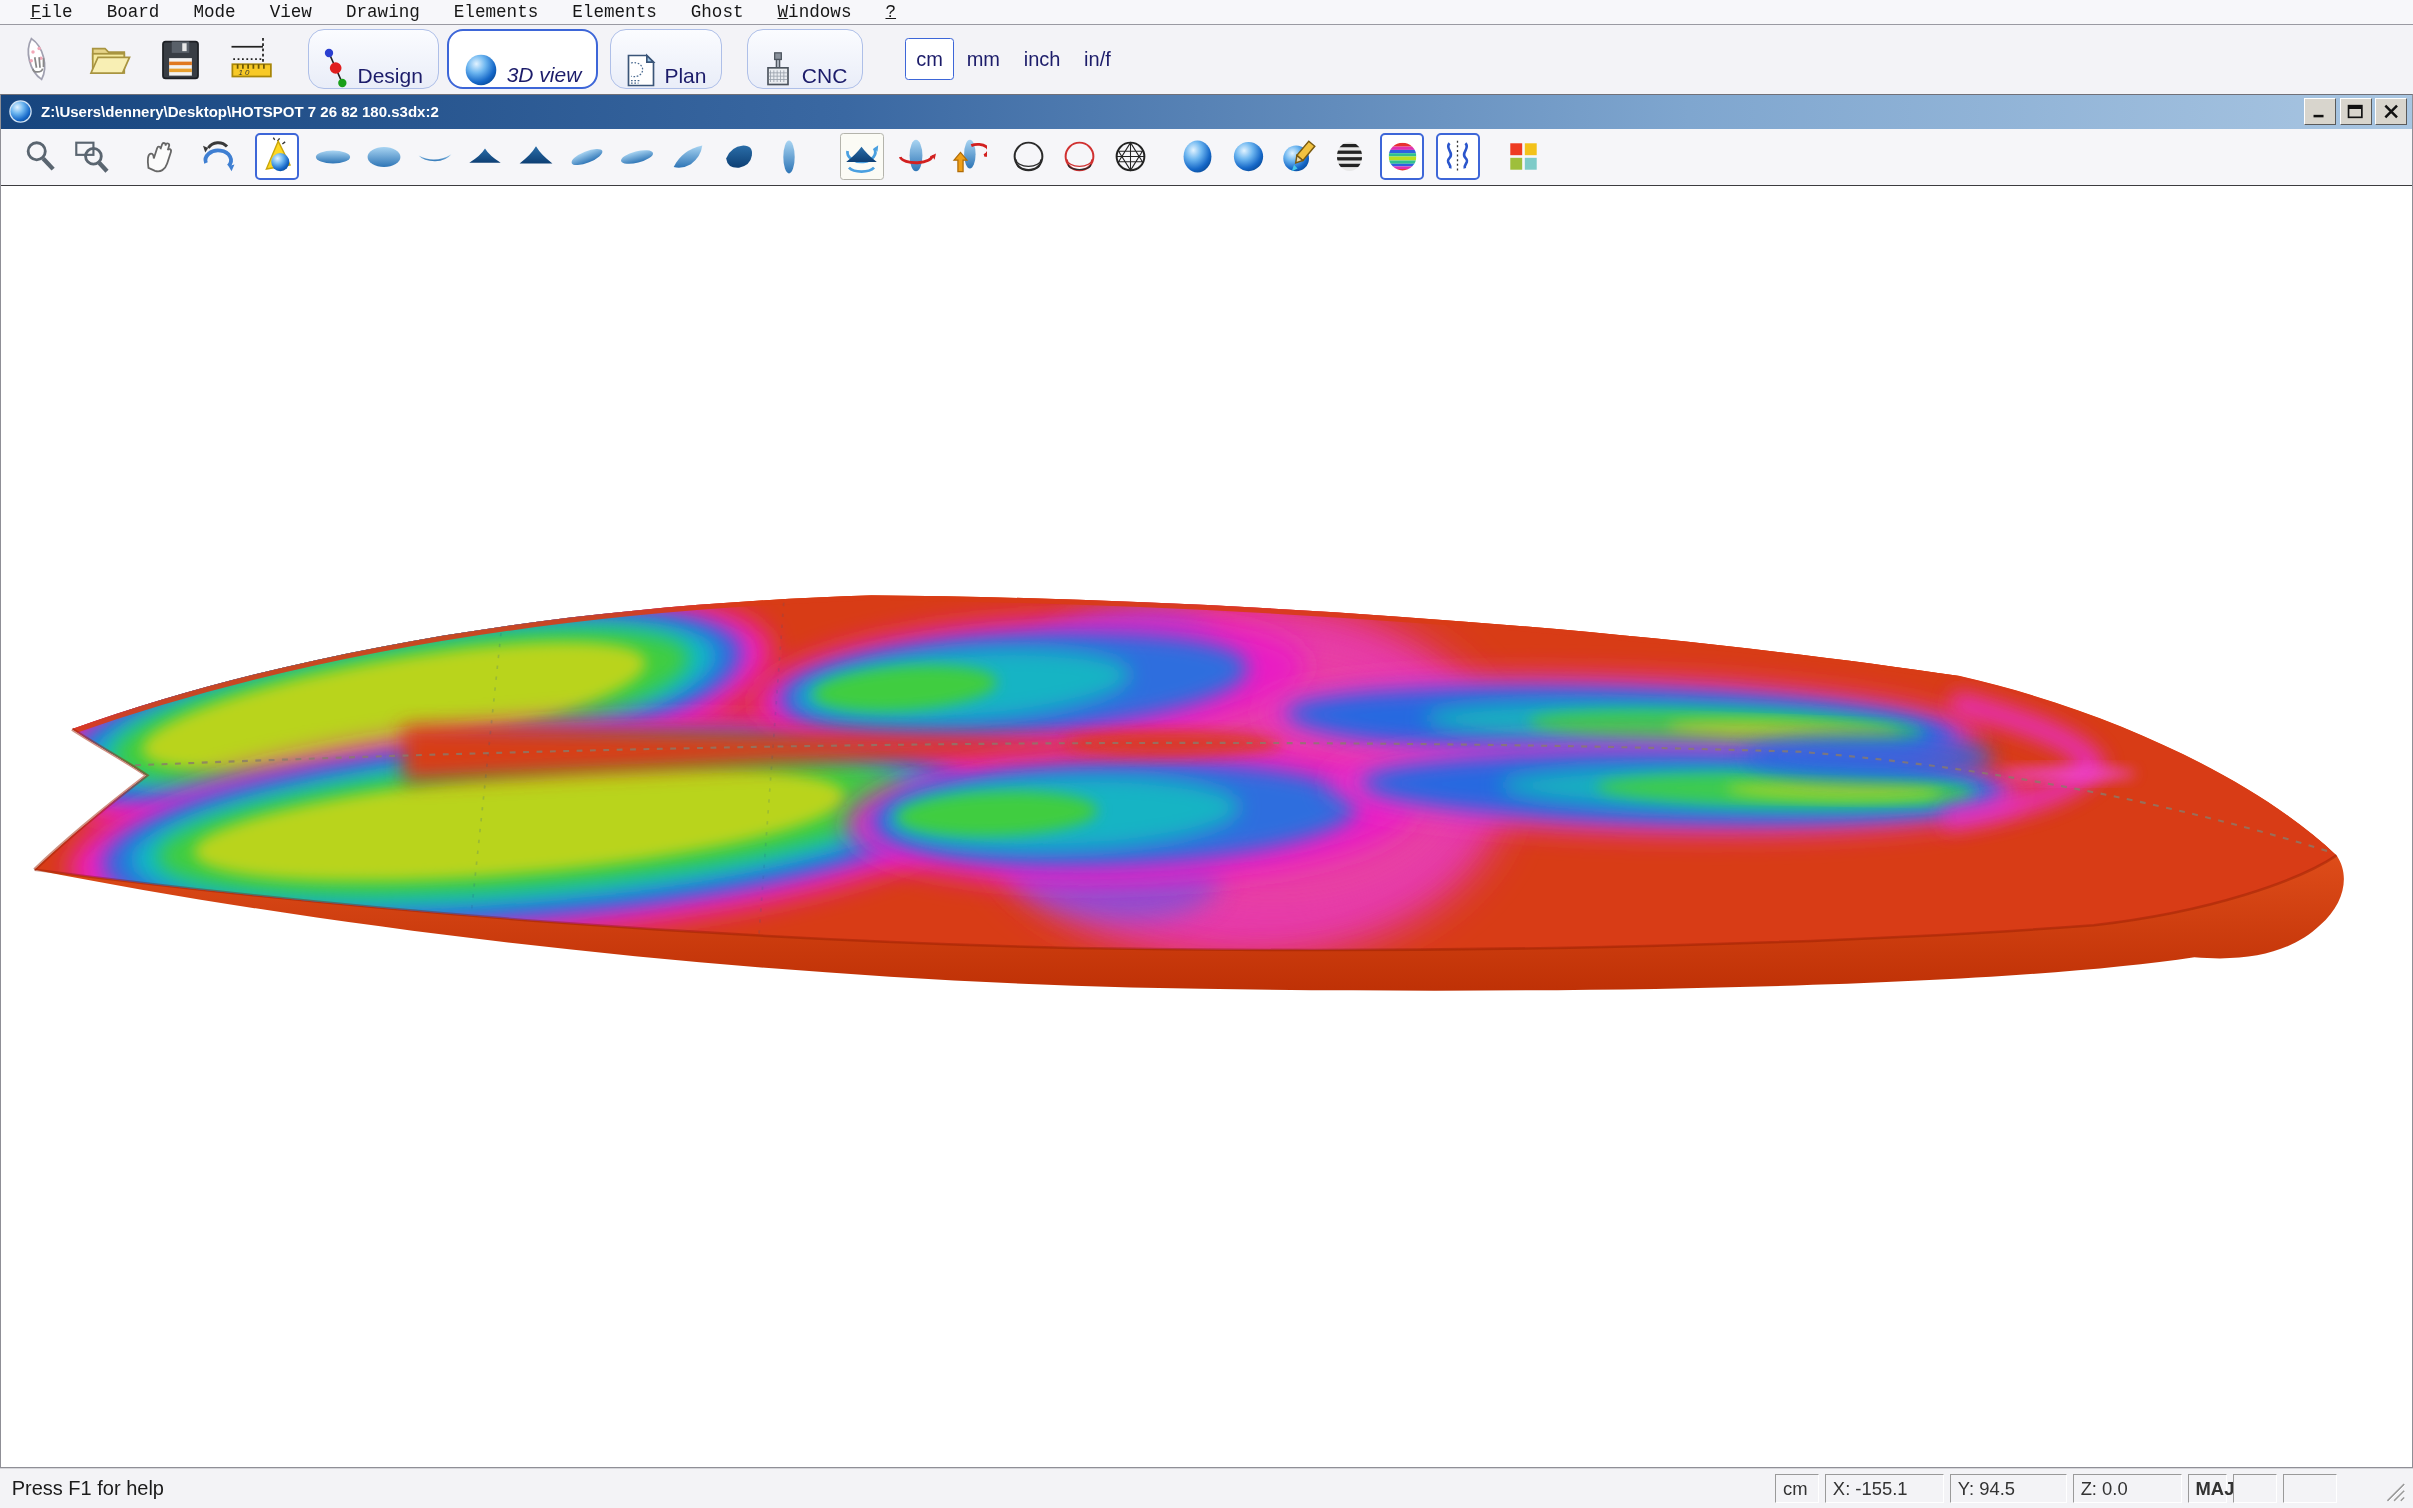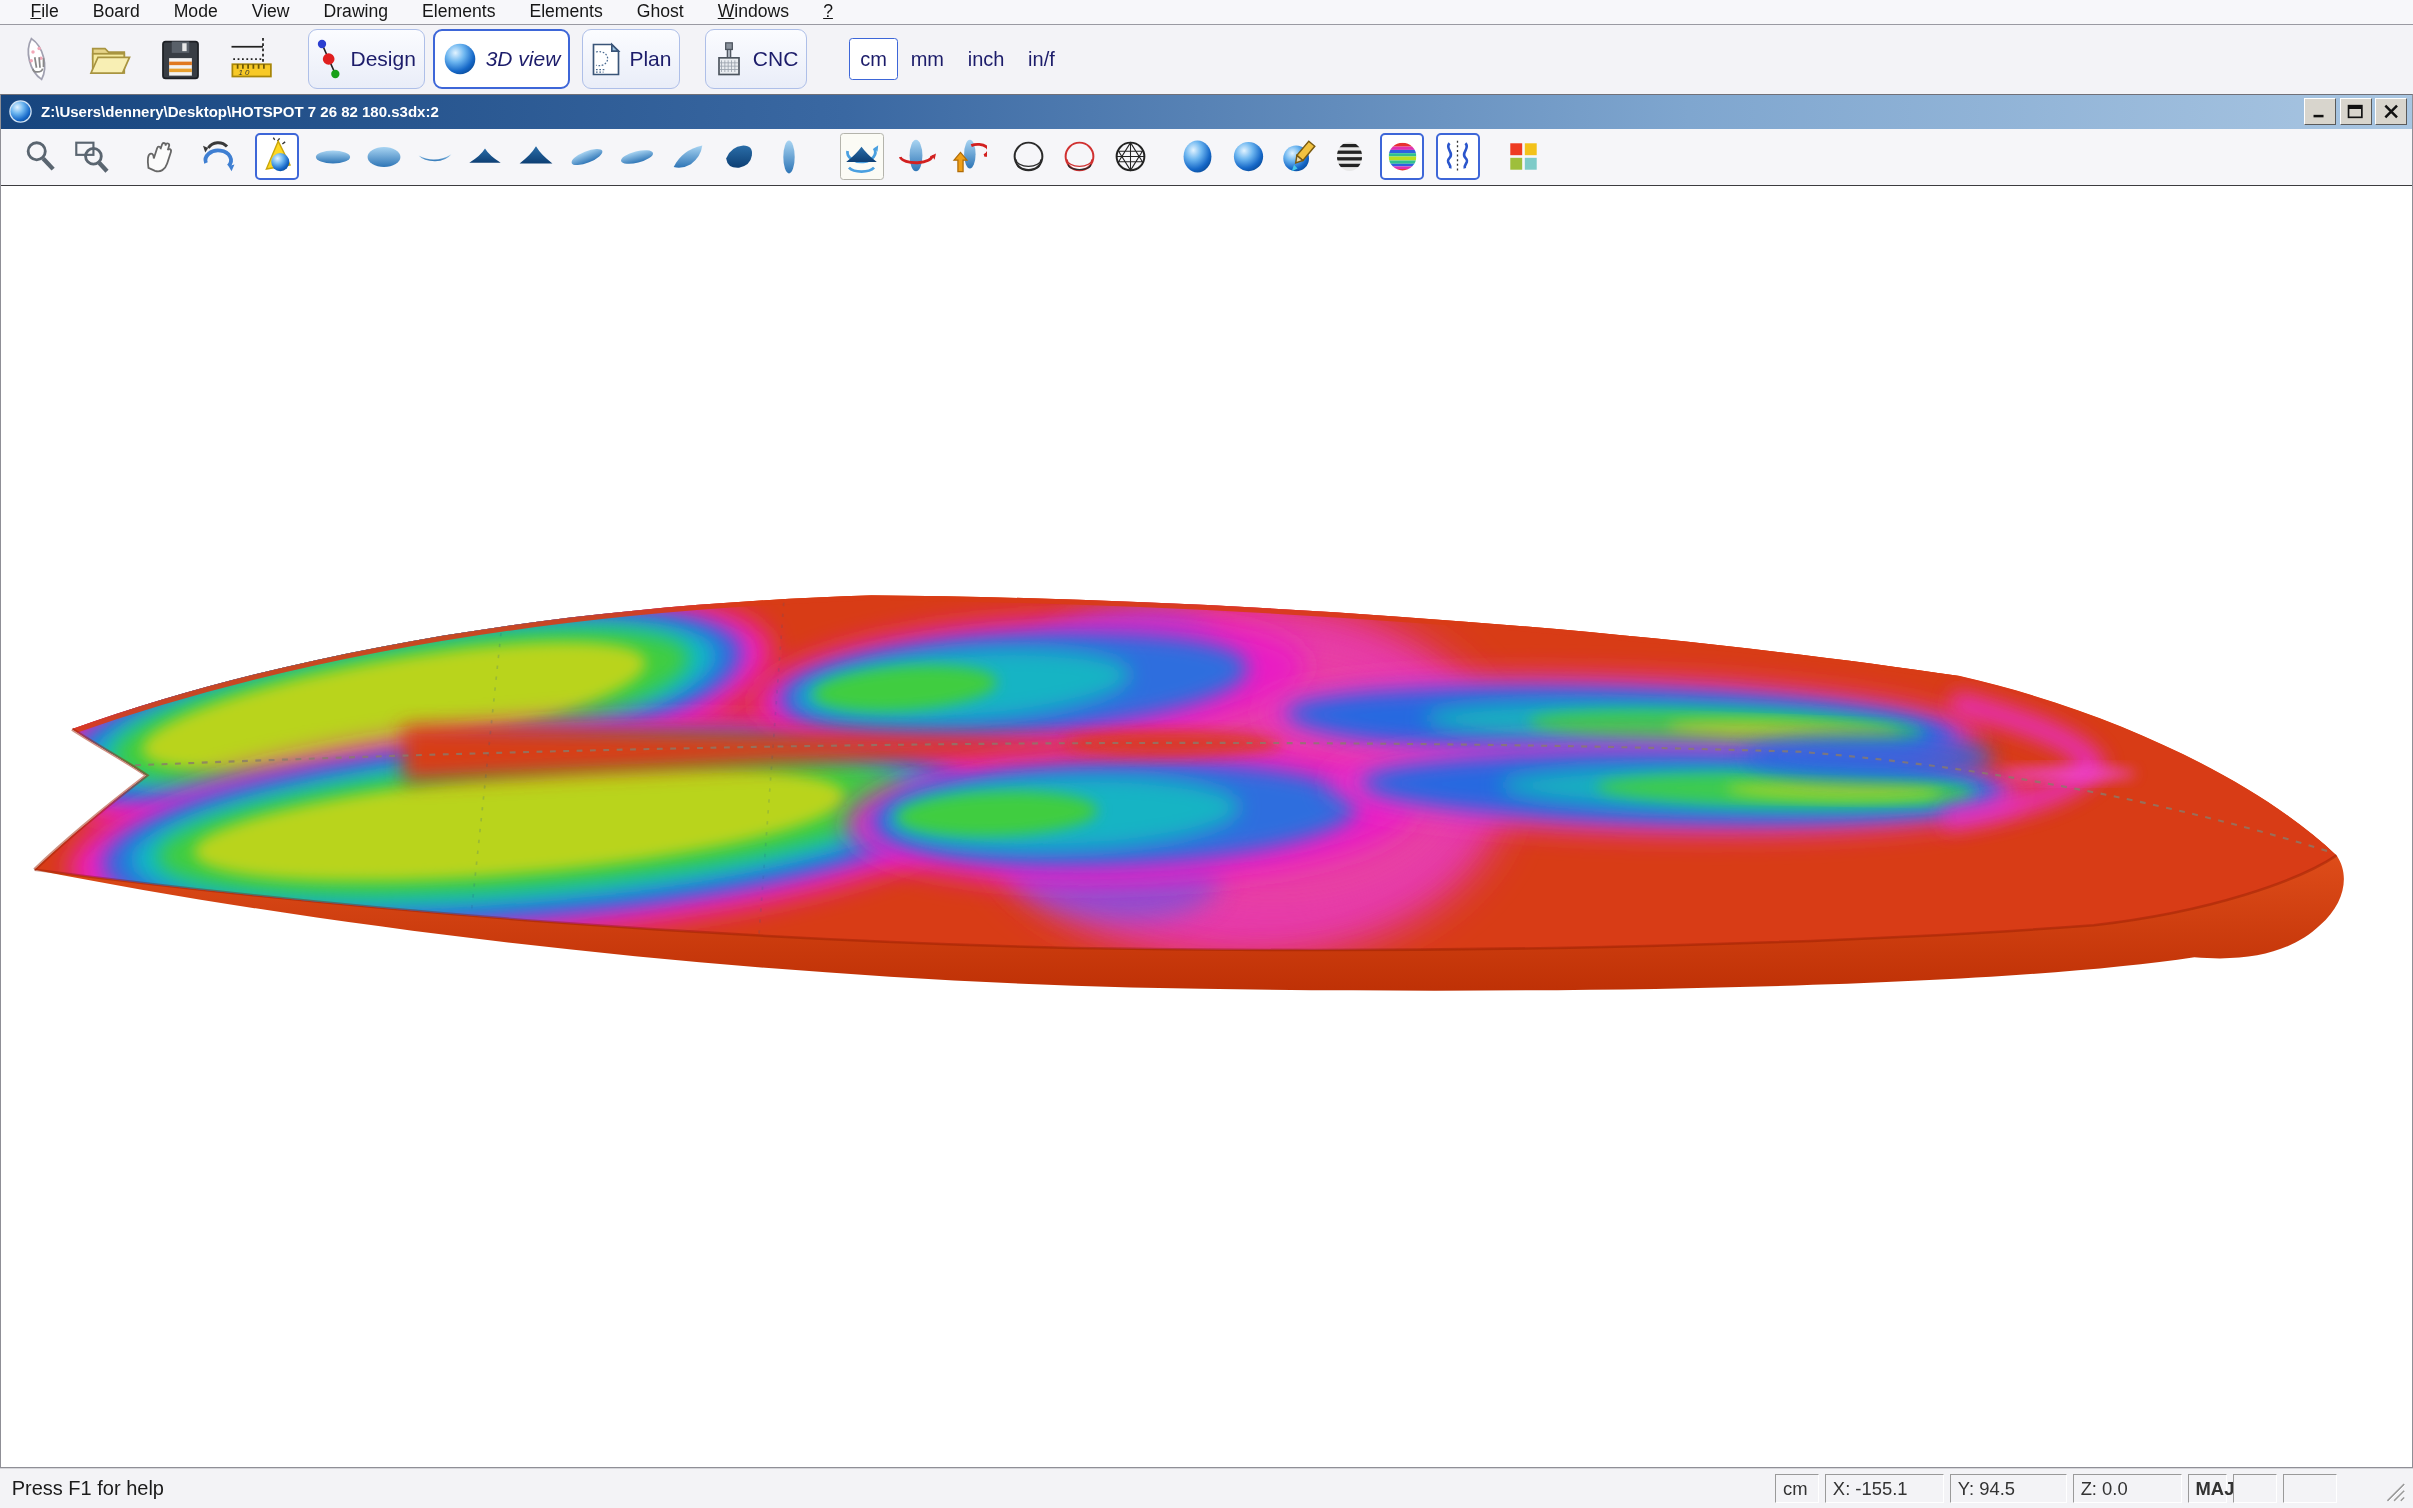--- a/index.html
+++ b/index.html
@@ -2,32 +2,32 @@
 <html style="font-size:13.4px"><head>
 <meta charset="utf-8">
 <style>
   * { margin:0; padding:0; box-sizing:border-box; }
   html,body { width:2413px; height:1508px; overflow:hidden;
     font-family:"Liberation Sans", sans-serif; background:#f2f2f5; }
   .app { width:2413px; height:1508px; display:flex; flex-direction:column; }
 
   
   .menubar { height:23.5px; display:flex; align-items:center; padding-left:13.4px;
-    background:#f7f7fa; }
+    background:#f7f7fa;font-family:Liberation Mono, monospace; }
   .menu-item { font-size:17.6px; color:#161616; padding:0 17px; cursor:default; white-space:nowrap; }
   .menu-item u { text-decoration:underline; }
 
   
   .toolbar1 { height:70px; background:#f3f3f7; border-top:1.7px solid #9a9aa2;
     display:flex; align-items:center; padding-left:11.7px; }
   .tb1-icon { width:50px; height:54px; margin-right:22px; display:flex;
     align-items:center; justify-content:center;font-style:italic; }
-  .mode-btn { height:60px; display:flex; align-items:center; gap:8.4px;
-    border:1.7px solid #aebfe8; border-radius:9px; background:linear-gradient(#fbfcff,#e9edf8);
-    padding:0 8px; margin-left:8.4px; font-size:21px; color:#1c1c6a; }
+  .mode-btn { height:60px; display:flex; align-items:flex-end; gap:8.4px;
+    border:1.7px solid #aebfe8; border-radius:16px; background:linear-gradient(#fbfcff,#e9edf8);
+    padding:0 15px; margin-left:8.4px; font-size:21px; color:#1c1c6a; }
   .mode-btn.selected { border:2.5px solid #3d66d8; background:#ffffff;font-style:italic; }
   .units { display:flex; align-items:center; margin-left:42px; gap:1.7px; }
   .unit { font-size:20px; color:#1c1c6a; padding:8.4px 10px; border:1.7px solid transparent; }
   .unit.selected { border:1.7px solid #3d66d8; border-radius:3.4px; background:#ffffff; padding:8.4px 10px; }
 
   
   .docwin { flex:1; display:flex; flex-direction:column; border:1.7px solid #8f8f96;
     border-top:1.7px solid #707078; background:#f5f5f8; }
   .titlebar { height:34px; display:flex; align-items:center;
     background:linear-gradient(to right,#17457e,#3a68a2 35%,#7fa6cf 70%,#a9c6e2);

